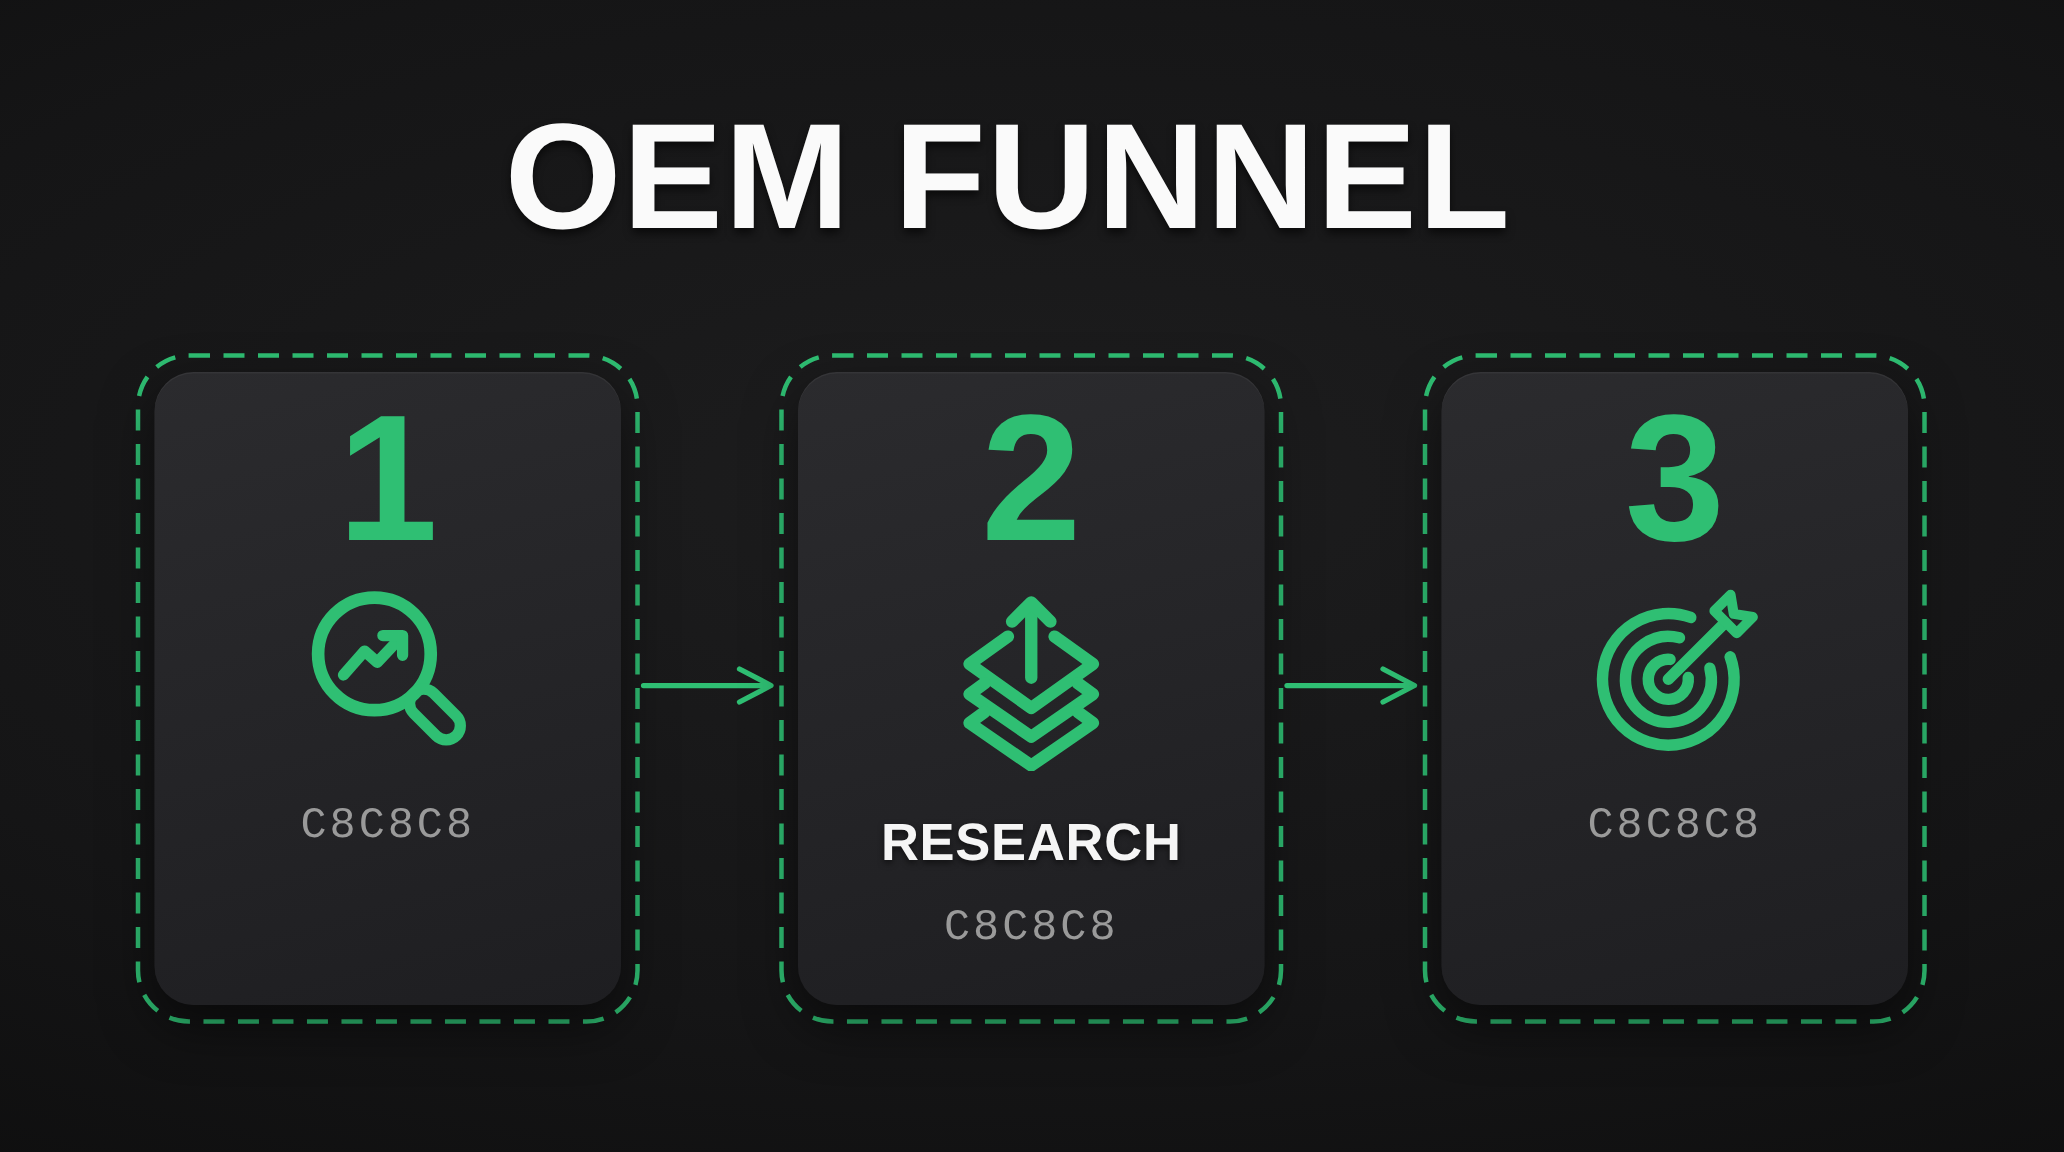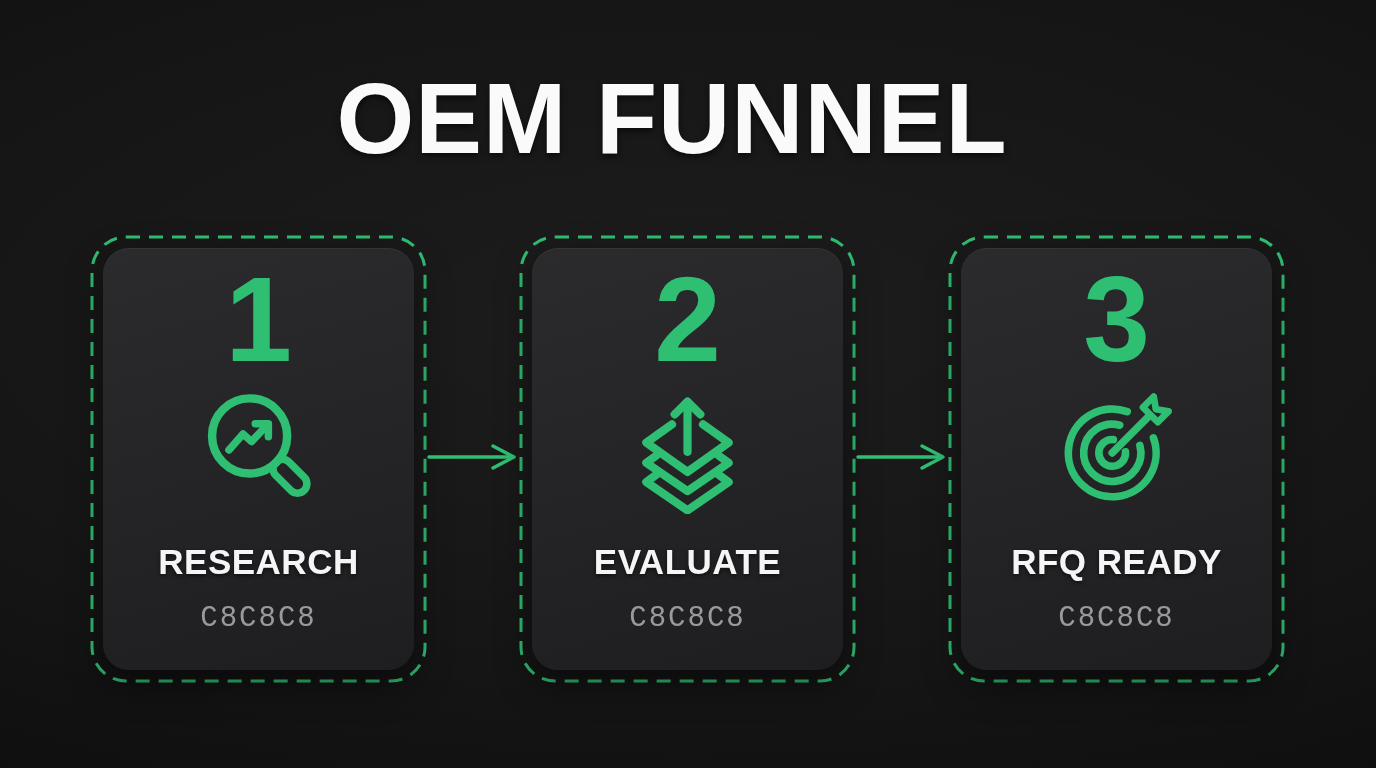--- a/index.html
+++ b/index.html
@@ -120,21 +120,20 @@
       <div class="card-inner">
         <div class="step-number">1</div>
         <div class="step-icon">
           <svg width="122" height="122" viewBox="0 0 130 130" fill="none" stroke="#2fbf73" stroke-linecap="round" stroke-linejoin="round">
             <circle cx="55" cy="50" r="40" stroke-width="9"></circle>
             <polyline points="33,65 48,48 57,56 74,38" stroke-width="8"></polyline>
             <polyline points="61,37 75,37 75,51" stroke-width="8"></polyline>
             <path d="M 97.1 77.9 L 113.1 93.9 A 10 10 0 0 1 98.9 108.1 L 82.9 92.1 A 10 10 0 0 1 97.1 77.9 Z" stroke-width="8"></path>
           </svg>
         </div>
-        <div class="step-label">RESEARCH</div>
         <div class="step-sub">C8C8C8</div>
       </div>
     </div>
 
     <div class="connector">
       <svg width="92" height="32" viewBox="0 0 92 32" fill="none" stroke="#2fbf73" stroke-linecap="round" stroke-linejoin="round">
         <line x1="2" y1="16" x2="82" y2="16" stroke-width="3.5"></line>
         <polyline points="66,5 87,16 66,27" stroke-width="3.5"></polyline>
       </svg>
     </div>
@@ -147,21 +146,21 @@
         <div class="step-number">2</div>
         <div class="step-icon">
           <svg width="119" height="128" viewBox="0 0 130 140" fill="none" stroke="#2fbf73" stroke-linecap="round" stroke-linejoin="round" stroke-width="9">
             <line x1="65" y1="72" x2="65" y2="18"></line>
             <polyline points="51,31 65,17 79,31"></polyline>
             <path d="M 48 42 L 20 62 L 65 94 L 110 62 L 82 42"></path>
             <path d="M 31 76 L 20 84 L 65 115 L 110 84 L 99 76"></path>
             <path d="M 31 97 L 20 105 L 65 136 L 110 105 L 99 97"></path>
           </svg>
         </div>
-        <div class="step-label">EVALUATE</div>
+        <div class="step-label">RESEARCH</div>
         <div class="step-sub">C8C8C8</div>
       </div>
     </div>
 
     <div class="connector">
       <svg width="92" height="32" viewBox="0 0 92 32" fill="none" stroke="#2fbf73" stroke-linecap="round" stroke-linejoin="round">
         <line x1="2" y1="16" x2="82" y2="16" stroke-width="3.5"></line>
         <polyline points="66,5 87,16 66,27" stroke-width="3.5"></polyline>
       </svg>
     </div>
@@ -174,19 +173,18 @@
         <div class="step-number">3</div>
         <div class="step-icon">
           <svg width="124" height="124" viewBox="0 0 130 130" fill="none" stroke="#2fbf73" stroke-linecap="round" stroke-linejoin="round">
             <path d="M 103.2 52.3 A 46 46 0 1 1 75.7 24.8" stroke-width="8"></path>
             <path d="M 89 60.2 A 30 30 0 1 1 67.8 39" stroke-width="8"></path>
             <path d="M 73.9 66.8 A 14 14 0 1 1 61.2 54.1" stroke-width="8"></path>
             <line x1="60" y1="68" x2="98" y2="30" stroke-width="8"></line>
             <path d="M 92.2 20.2 L 103.5 8.9 L 105.7 22.3 L 119.1 24.5 L 107.8 35.8 Z" stroke-width="7"></path>
           </svg>
         </div>
-        <div class="step-label">RFQ READY</div>
         <div class="step-sub">C8C8C8</div>
       </div>
     </div>
 
   </div>
 </div>
 
 </body></html>

